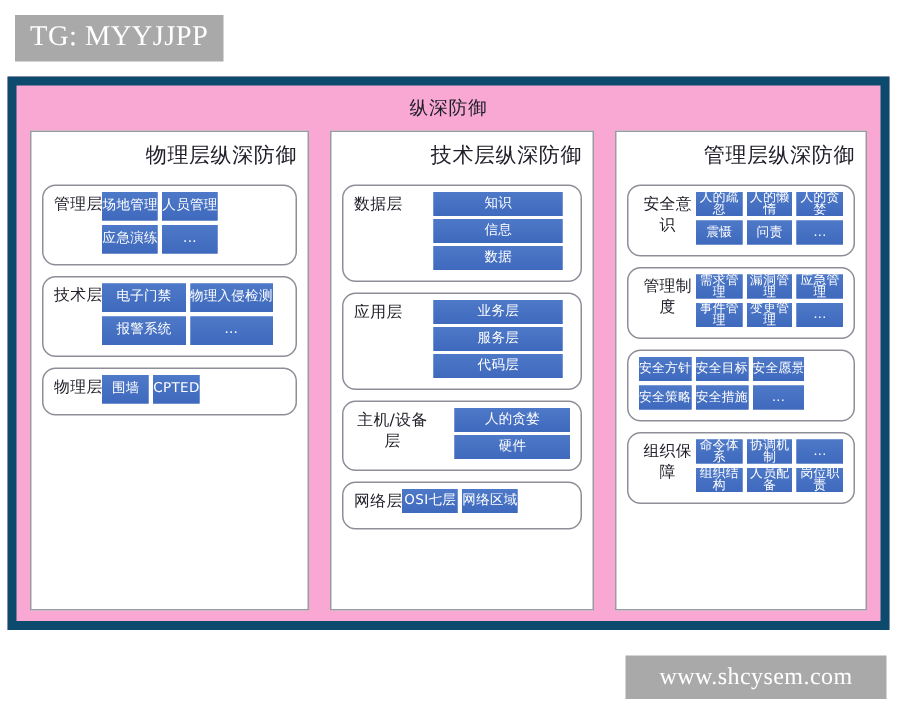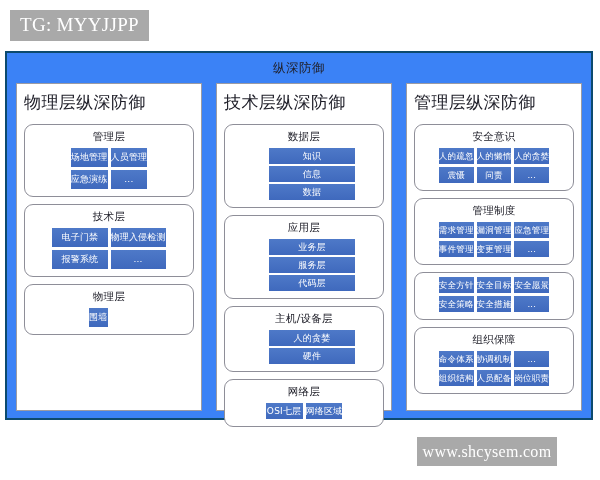--- a/index.html
+++ b/index.html
@@ -31,34 +31,34 @@
     left: 10px;
     top: 10px;
     width: 139px;
     height: 30px;
     font-size: 19px;
     padding-bottom: 1px;
   }
   #wm-bottom {
     left: 417px;
     top: 437px;
-    width: 140px;
+    width: 174px;
     height: 29px;
     font-size: 16px;
   }
 
   
   #frame {
     position: absolute;
     left: 5px;
     top: 51px;
     width: 588px;
     height: 369px;
-    border: 2px solid #0c4a6e;
-    background: #3b82f6;
+    border: 6px solid #0c4a6e;
+    background: #f9a8d4;
     box-sizing: border-box;
   }
   #diagram-title {
     text-align: center;
     font-size: 12.5px;
     color: #20202a;
     margin-top: 7px;
     margin-bottom: 5px;
     letter-spacing: .5px;
   }
@@ -80,37 +80,36 @@
     padding: 5px 7px 7px 7px;
     display: flex;
     flex-direction: column;
     gap: 7px;
   }
   #col-physical { width: 186px; }
   #col-technical { width: 176px; }
   #col-management { flex: 1; }
 
   .column-title {
-    text-align: left;
-    font-size: 17px;
+    text-align: right;
+    font-size: 14px;
     color: #20202a;
     margin: 2px 0 3px 0;
     letter-spacing: .4px;
   }
 
   
   .group {
     border: 1px solid #8e8e98;
     border-radius: 9px;
     box-sizing: border-box;
     padding: 4px 7px 7px 7px;
     background: #ffffff;
     display: flex;
-    flex-direction: column;
-    align-items: center;
+    flex-direction: row;
   }
   .group-title {
     text-align: center;
     font-size: 10.5px;
     color: #20202a;
     margin: 1px 0 4px 0;
     letter-spacing: .3px;
   }
   .chips {
     display: grid;
@@ -172,20 +171,21 @@
             <div class="chip">电子门禁</div>
             <div class="chip">物理入侵检测</div>
             <div class="chip">报警系统</div>
             <div class="chip">...</div>
           </div>
         </div>
         <div class="group">
           <div class="group-title">物理层</div>
           <div class="chips cols-2">
             <div class="chip">围墙</div>
+            <div class="chip">CPTED</div>
           </div>
         </div>
       </div>
       <div class="column" id="col-technical">
         <div class="column-title">技术层纵深防御</div>
         <div class="group">
           <div class="group-title">数据层</div>
           <div class="chips cols-1">
             <div class="chip">知识</div>
             <div class="chip">信息</div>

